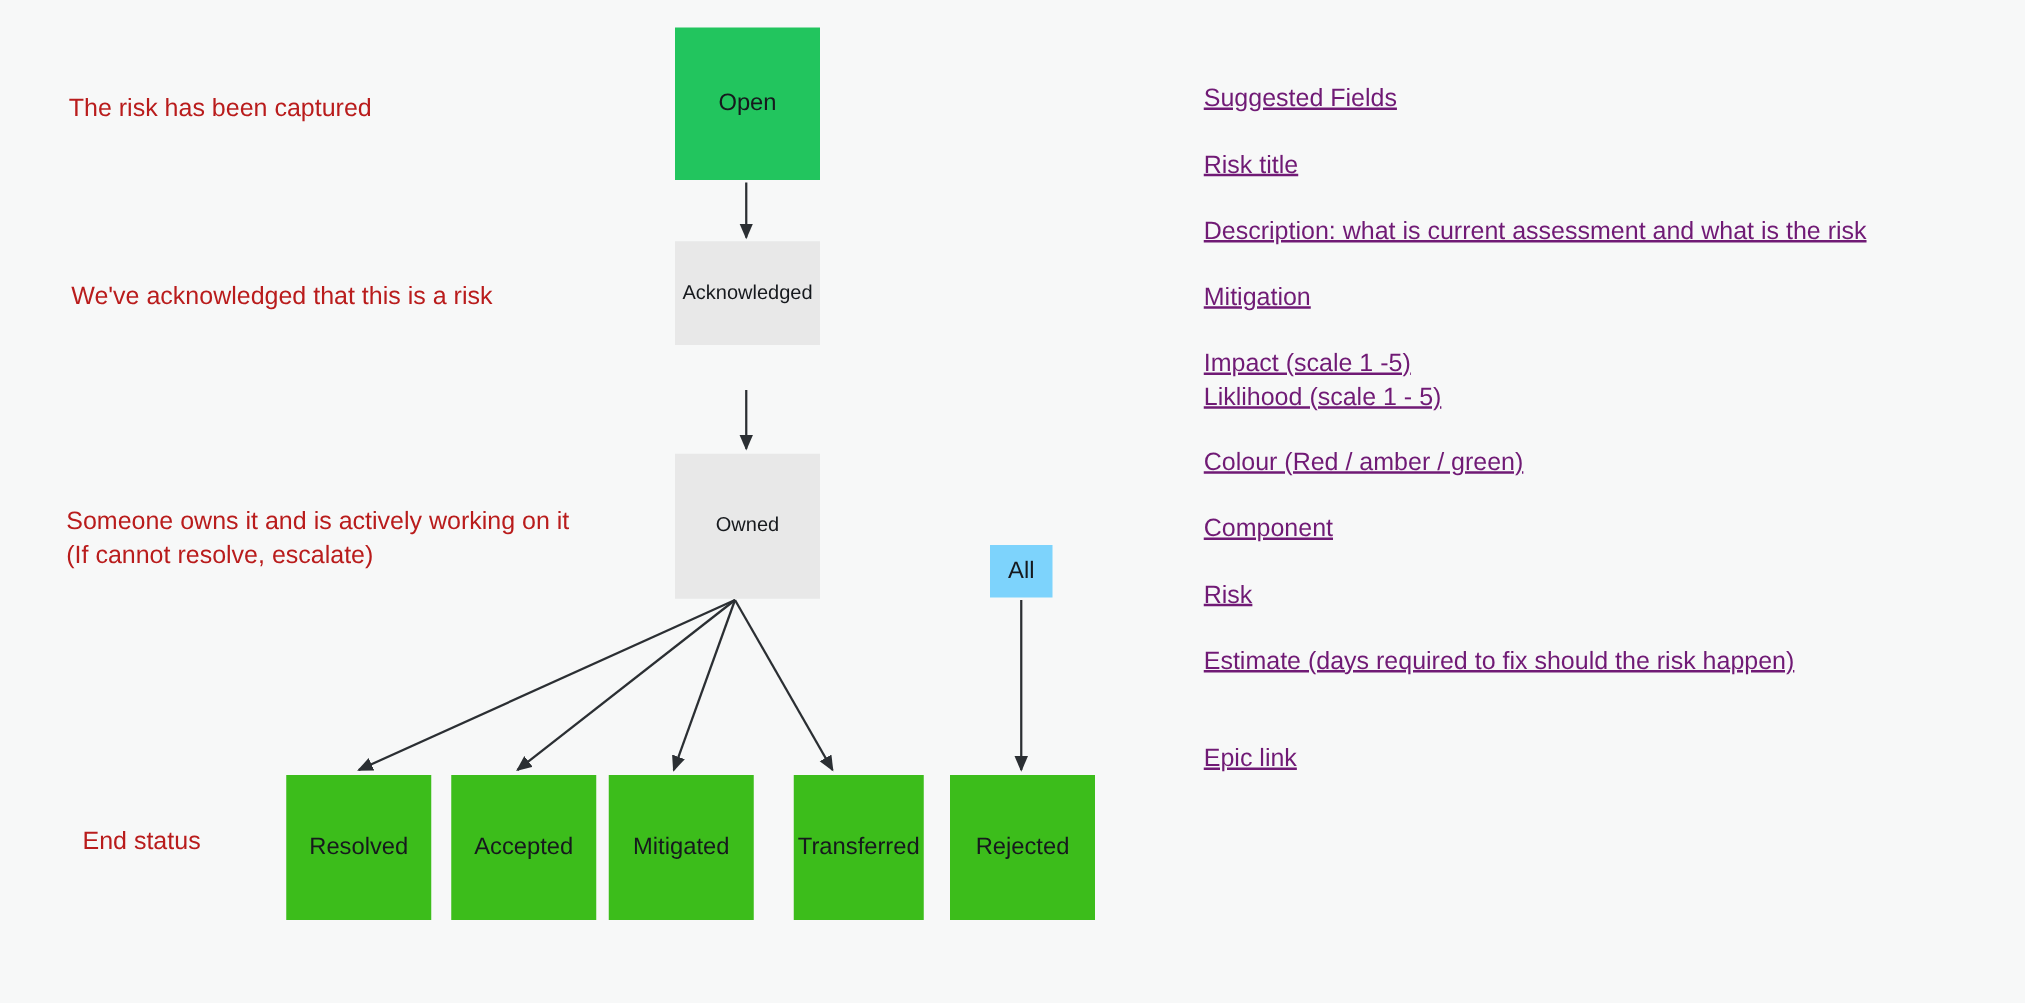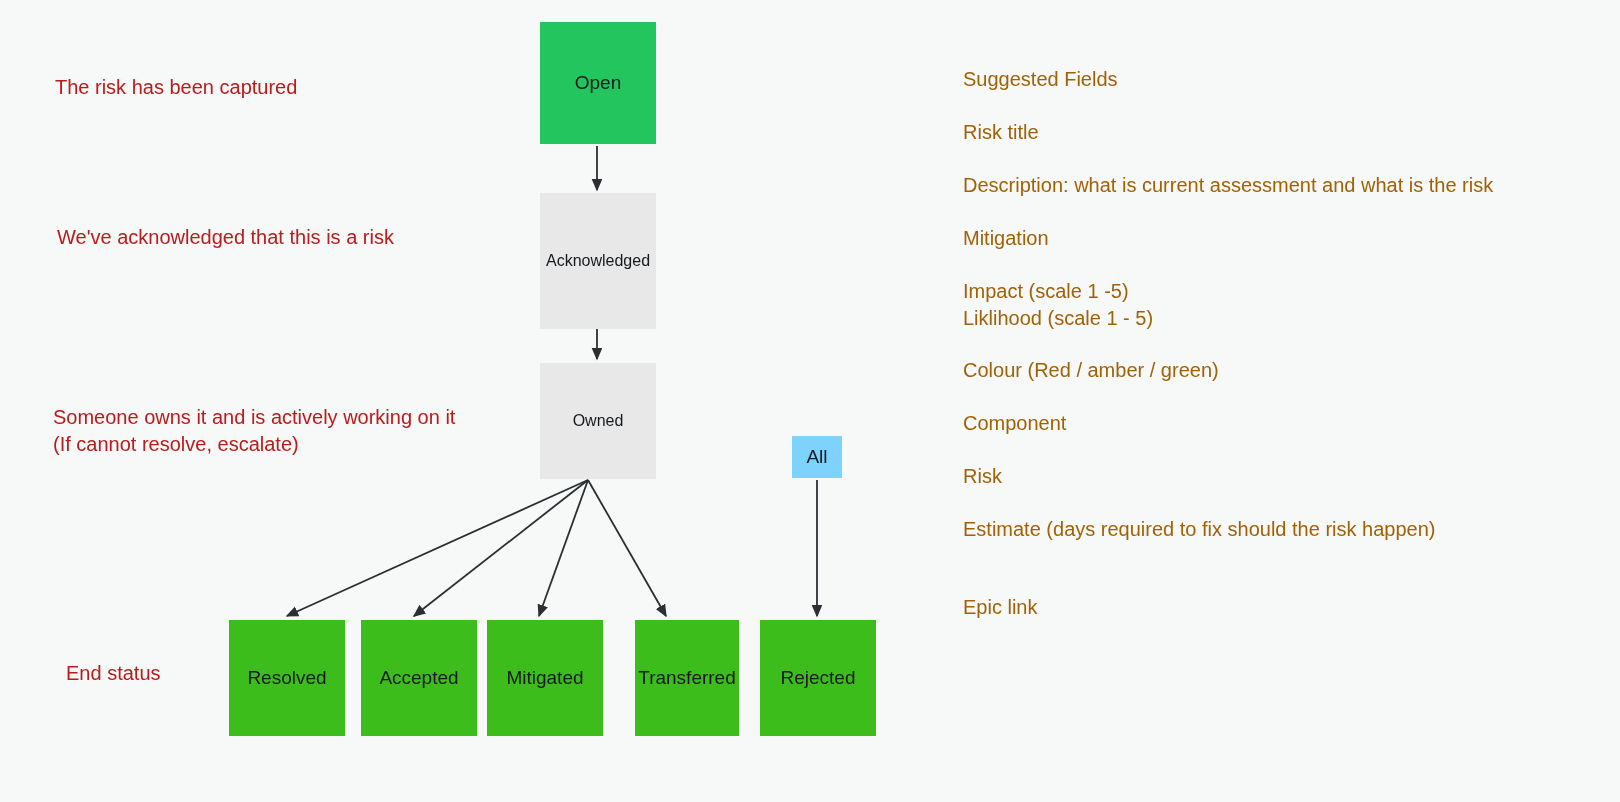--- a/index.html
+++ b/index.html
@@ -47,23 +47,24 @@
   .anno {
     position: absolute;
     font-size: 20px;
     color: #b91c1c;
     line-height: 1.35;
     white-space: pre-line;
   }
   .field {
     position: absolute;
     font-size: 20px;
-    color: #a16207;
+    color: #701a75;
     line-height: 1.35;
     white-space: pre-line;
+    text-decoration: underline;
   }
   svg.edges {
     position: absolute;
     left: 0;
     top: 0;
     width: 1620px;
     height: 802px;
     pointer-events: none;
   }
 </style>
@@ -84,21 +85,21 @@
         <line x1="588" y1="480" x2="287" y2="616" stroke="#2b2f33" stroke-width="1.8" marker-end="url(#arrowhead)"></line>
         <line x1="588" y1="480" x2="414" y2="616" stroke="#2b2f33" stroke-width="1.8" marker-end="url(#arrowhead)"></line>
         <line x1="588" y1="480" x2="539" y2="616" stroke="#2b2f33" stroke-width="1.8" marker-end="url(#arrowhead)"></line>
         <line x1="588" y1="480" x2="666" y2="616" stroke="#2b2f33" stroke-width="1.8" marker-end="url(#arrowhead)"></line>
         <line x1="817" y1="480" x2="817" y2="616" stroke="#2b2f33" stroke-width="1.8" marker-end="url(#arrowhead)"></line>
       </g>
   </svg>
 
   <div id="node-layer">
       <div class="node node-open" style="left: 540px; top: 22px; width: 116px; height: 122px;">Open</div>
-      <div class="node node-grey" style="left: 540px; top: 193px; width: 116px; height: 136px;">Acknowledged</div>
+      <div class="node node-grey" style="left: 540px; top: 193px; width: 116px; height: 83px;">Acknowledged</div>
       <div class="node node-grey" style="left: 540px; top: 363px; width: 116px; height: 116px;">Owned</div>
       <div class="node node-small" style="left: 792px; top: 436px; width: 50px; height: 42px;">All</div>
       <div class="node node-green" style="left: 229px; top: 620px; width: 116px; height: 116px;">Resolved</div>
       <div class="node node-green" style="left: 361px; top: 620px; width: 116px; height: 116px;">Accepted</div>
       <div class="node node-green" style="left: 487px; top: 620px; width: 116px; height: 116px;">Mitigated</div>
       <div class="node node-green" style="left: 635px; top: 620px; width: 104px; height: 116px;">Transferred</div>
       <div class="node node-green" style="left: 760px; top: 620px; width: 116px; height: 116px;">Rejected</div>
     </div>
   <div id="anno-layer">
       <div class="anno" style="left: 55px; top: 74px;">The risk has been captured</div>

